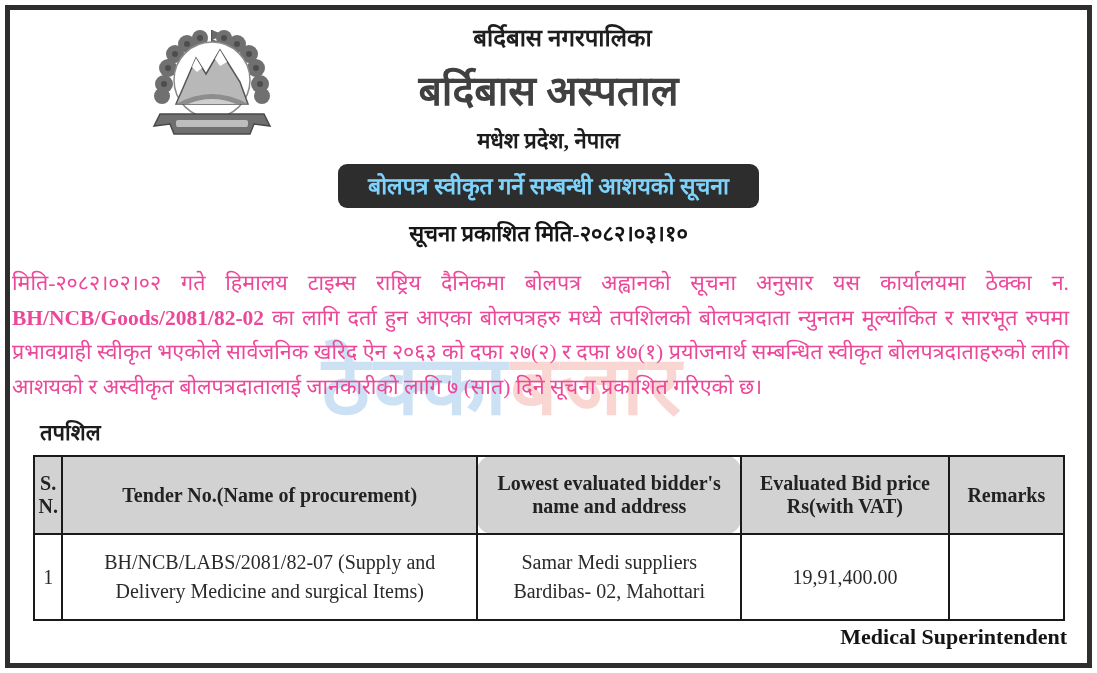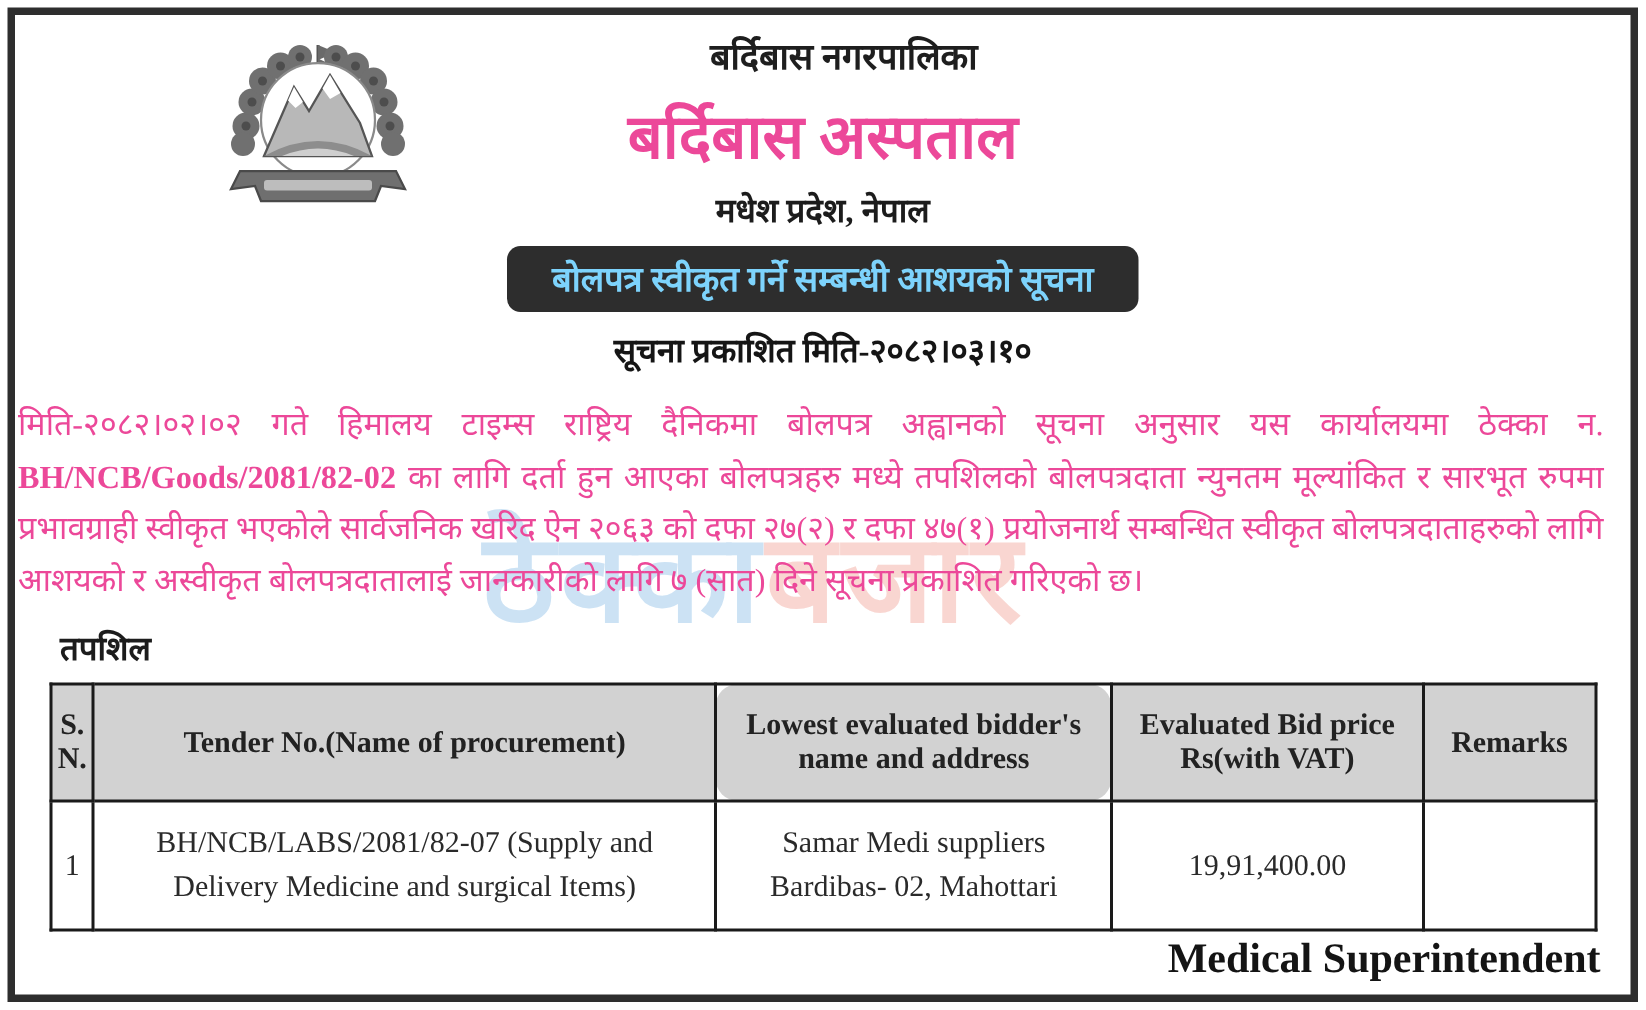--- a/index.html
+++ b/index.html
@@ -37,21 +37,21 @@
   .municipality {
     font-size: 24px;
     font-weight: bold;
     color: #1e1e1e;
     padding-left: 28px;
   }
   .hospital {
     font-size: 41px;
     font-weight: bold;
     margin-top: 8px;
-    color: #ec4899;
+    color: #404040;
   }
   .addr1 { font-size: 22px; font-weight: bold; margin-top: 6px; }
   .addr2 { font-size: 22px; font-weight: bold; margin-top: 7px; }
 
   .banner-wrap { margin-top: 10px; }
   .banner {
     display: inline-block;
     background: #2d2d2d;
     color: #7dd3fc;
     font-size: 23px;
@@ -134,21 +134,21 @@
   .col-bidder { width: 261px; border-radius: 15px; }
   .col-price  { width: 205px; }
   .col-remark { width: 114px; }
   th.col-sn { padding: 4px 2px; }
   .cell-line { display: block; line-height: 29px; }
 
   
   .signature {
     position: absolute;
     right: 30px; top: 624px;
-    font-size: 28px;
+    font-size: 22px;
     font-weight: bold;
     color: #141414;
     z-index: 1;
   }
 </style>
 </head>
 <body>
 
 <div class="page">
   <div class="frame"></div>

